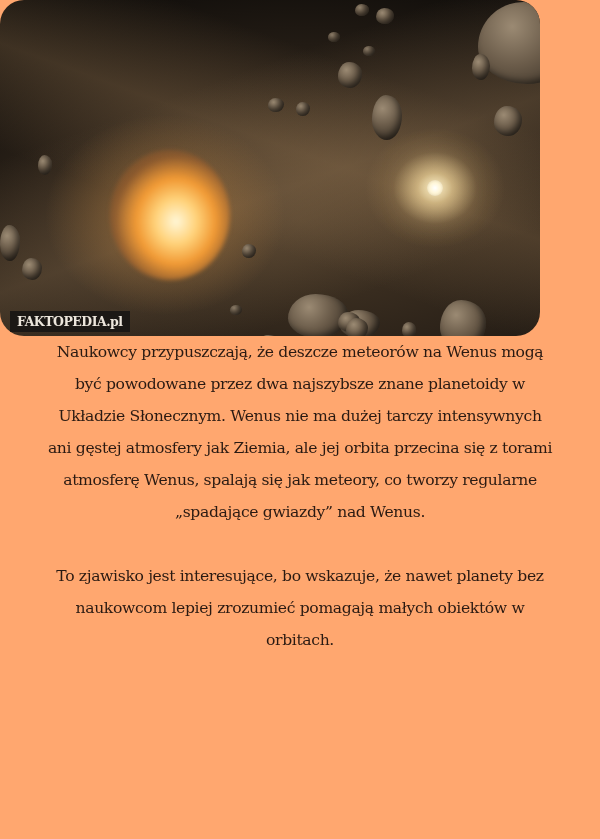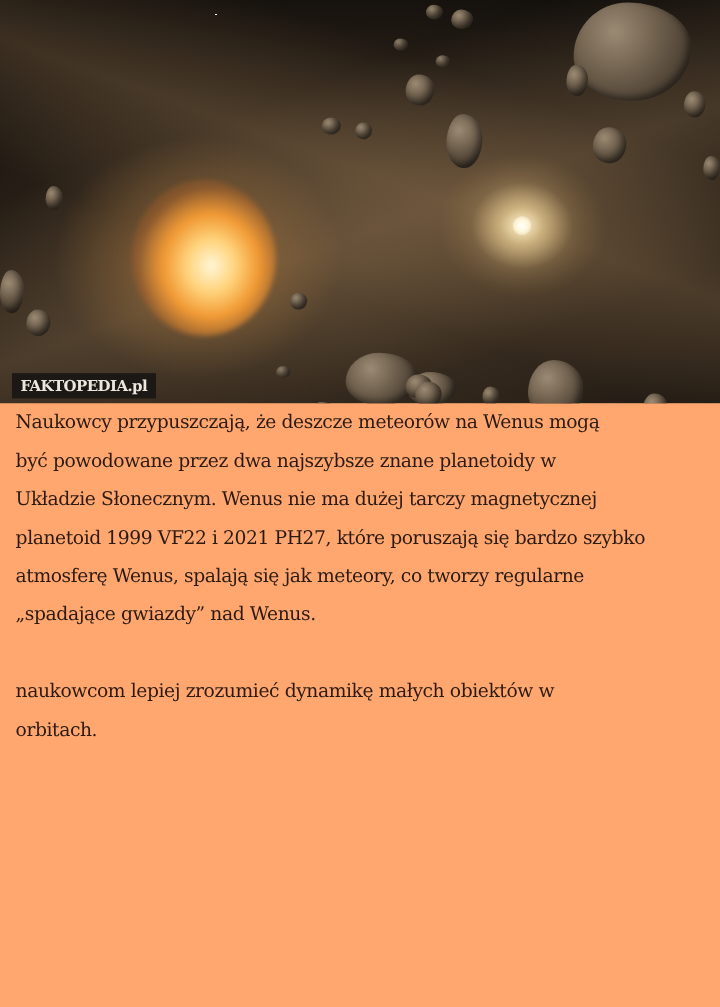--- a/index.html
+++ b/index.html
@@ -8,29 +8,30 @@
       background: #FFA76F;
     }
     body {
       width: 600px;
       height: 839px;
       overflow: hidden;
       position: relative;
     }
     .hero {
       position: relative;
-      width: 600px;
+      width: 540px;
       height: 336px;
       overflow: hidden;
       background:
         radial-gradient(ellipse 70px 60px at 435px 188px, rgba(255,245,210,0.95) 0%, rgba(255,220,150,0.55) 25%, rgba(200,160,100,0.18) 60%, rgba(0,0,0,0) 100%),
         radial-gradient(ellipse 120px 100px at 165px 215px, rgba(255,210,120,0.55) 0%, rgba(200,140,70,0.30) 45%, rgba(0,0,0,0) 100%),
         linear-gradient(160deg, rgba(0,0,0,0) 30%, rgba(150,120,85,0.35) 55%, rgba(0,0,0,0) 80%),
         linear-gradient(20deg, rgba(0,0,0,0) 35%, rgba(140,110,75,0.35) 55%, rgba(0,0,0,0) 75%),
         radial-gradient(ellipse 500px 260px at 300px 220px, #4a3a28 0%, #2a2118 55%, #0d0b09 100%);
+      border-radius: 24px;
     }
     .sun {
       position: absolute;
       left: 427px;
       top: 180px;
       width: 16px;
       height: 16px;
       border-radius: 50%;
       background: radial-gradient(circle, #ffffff 0%, #fff6d8 45%, rgba(255,230,170,0) 100%);
       box-shadow: 0 0 30px 14px rgba(255,235,180,0.55);
@@ -93,20 +94,21 @@
       padding: 0 13px;
       box-sizing: border-box;
     }
     .para {
       margin: 0;
       color: #2a1a12;
       font-family: "DejaVu Serif", serif;
       font-size: 15.6px;
       line-height: 32px;
       letter-spacing: -0.35px;
+      text-align: center;
     }
     .para + .para {
       margin-top: 32px;
     }
     .line {
       display: block;
       white-space: nowrap;
     }
   </style>
 </head>
@@ -145,22 +147,23 @@
   <div class="rock" style="left:402px;top:322px;width:14px;height:16px;"></div>
   <div class="rock" style="left:346px;top:318px;width:22px;height:22px;"></div>
 
   <div class="watermark">FAKTOPEDIA.pl</div>
 </div>
 
 <div class="content">
   <p class="para">
     <span class="line">Naukowcy przypuszczają, że deszcze meteorów na Wenus mogą</span>
     <span class="line">być powodowane przez dwa najszybsze znane planetoidy w</span>
-    <span class="line">Układzie Słonecznym. Wenus nie ma dużej tarczy magnetycznej</span>
-    <span class="line">planetoid 1999 VF22 i 2021 PH27, które poruszają się bardzo szybko</span>
+    <span class="line">Układzie Słonecznym. Wenus nie ma dużej tarczy intensywnych</span>
+    <span class="line">ani gęstej atmosfery jak Ziemia, ale jej orbita przecina się z torami</span>
     <span class="line">atmosferę Wenus, spalają się jak meteory, co tworzy regularne</span>
     <span class="line">„spadające gwiazdy” nad Wenus.</span>
   </p>
   <p class="para">
-    <span class="line">naukowcom lepiej zrozumieć dynamikę małych obiektów w</span>
+    <span class="line">To zjawisko jest interesujące, bo wskazuje, że nawet planety bez</span>
+    <span class="line">naukowcom lepiej zrozumieć pomagają małych obiektów w</span>
     <span class="line">orbitach.</span>
   </p>
 </div>
 
 </body></html>

